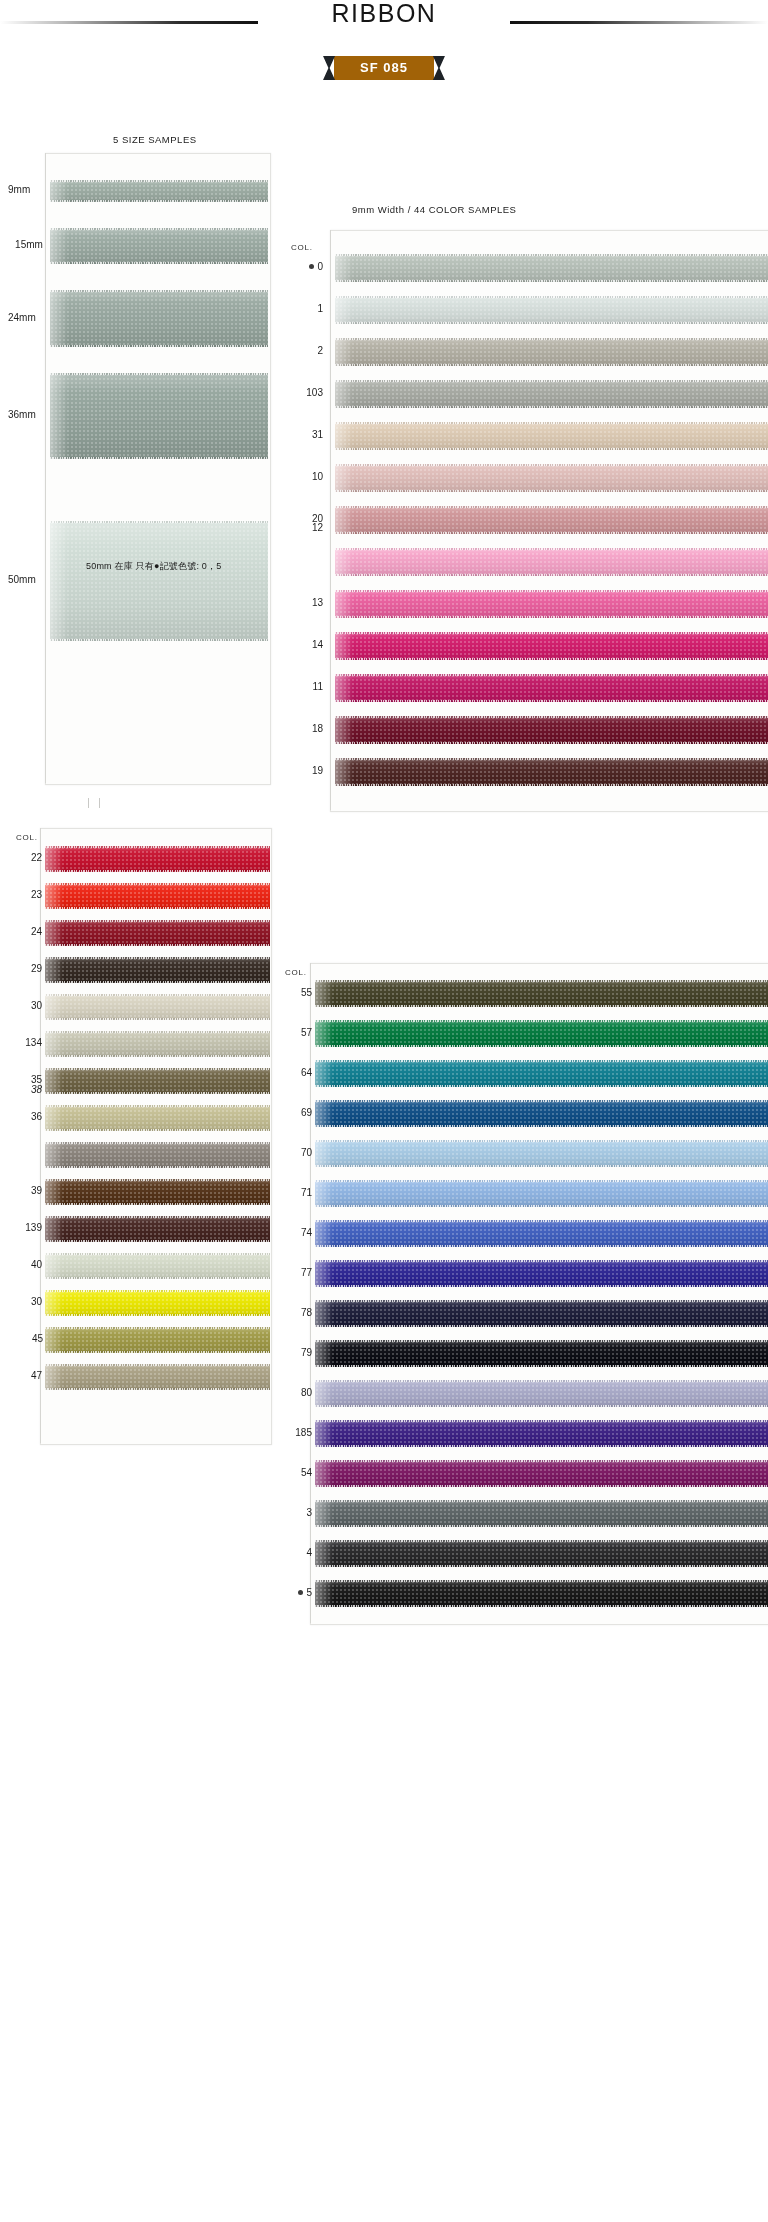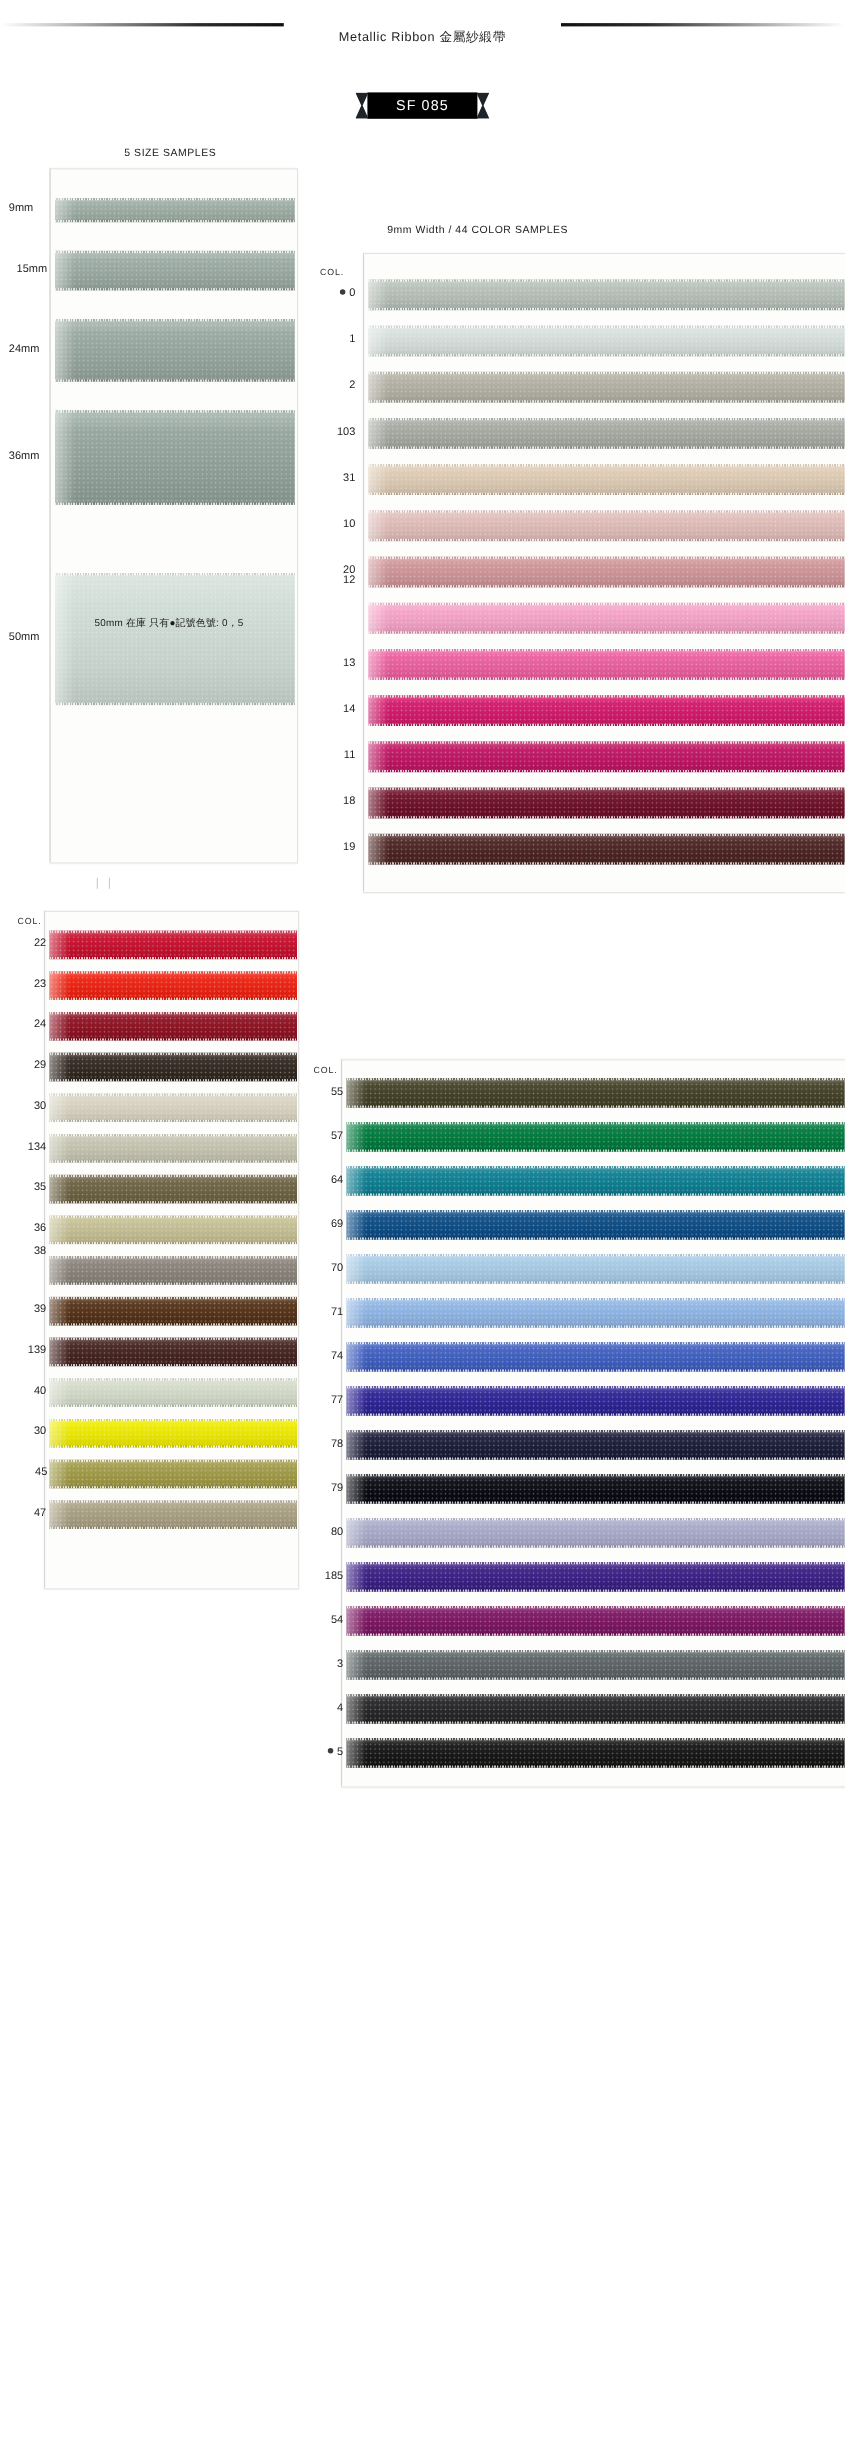--- a/index.html
+++ b/index.html
@@ -16,22 +16,22 @@
   .rule-left{position:absolute;left:0;top:21px;width:258px;height:3px;
     background:linear-gradient(90deg,#ffffff 0%,#b9b9b9 25%,#2c2c2c 70%,#111 100%);}
   .rule-right{position:absolute;right:0;top:21px;width:258px;height:3px;
     background:linear-gradient(270deg,#ffffff 0%,#b9b9b9 25%,#2c2c2c 70%,#111 100%);}
   .title{position:absolute;left:0;top:-1px;width:768px;text-align:center;
     font-size:25px;letter-spacing:1.5px;font-weight:400;color:#151515;}
   .subtitle{position:absolute;left:0;top:26px;width:768px;text-align:center;
     font-size:11.5px;letter-spacing:.6px;color:#1f1f1f;}
   
   .code-wrap{position:absolute;left:0;top:56px;width:768px;text-align:center;}
-  .code-badge{display:inline-block;position:relative;background:#000000;color:#fff;
-    font-size:13px;font-weight:normal;letter-spacing:1px;padding:4px 26px 5px 26px;margin-top:28px;}
+  .code-badge{display:inline-block;position:relative;background:#a16207;color:#fff;
+    font-size:13px;font-weight:bold;letter-spacing:1px;padding:4px 26px 5px 26px;}
   .code-badge:before,.code-badge:after{content:"";position:absolute;top:0;width:12px;height:100%;
     background:#1e2328;}
   .code-badge:before{left:-11px;clip-path:polygon(0 0,100% 0,55% 50%,100% 100%,0 100%,45% 50%);}
   .code-badge:after{right:-11px;clip-path:polygon(0 0,100% 0,55% 50%,100% 100%,0 100%,45% 50%);}
   
   .panel-title{position:absolute;font-size:9.5px;letter-spacing:.5px;color:#1b1b1b;white-space:nowrap;}
   .card{position:absolute;background:#fdfdfc;border:1px solid #e3e3e0;
         box-shadow:0 0 2px rgba(0,0,0,.07);}
   .col-head{position:absolute;font-size:8px;letter-spacing:.8px;color:#2a2a2a;}
   .swatch-label{position:absolute;font-size:10px;color:#1d1d1d;text-align:right;white-space:nowrap;}
@@ -55,21 +55,21 @@
     border-left:1px solid #c9c9c6;border-right:1px solid #c9c9c6;}
   .note{position:absolute;font-size:9px;color:#1b1b1b;white-space:nowrap;letter-spacing:.2px;}
   .spine{position:absolute;width:1px;background:#d6d6d2;}
 </style>
 </head>
 <body>
 
 <div class="header">
   <div class="rule-left"></div>
   <div class="rule-right"></div>
-  <div class="subtitle">Metallic Ribbon 金屬紗緞帶</div>
+  <div class="title">RIBBON</div>
 </div>
 
 <div class="code-wrap">
   <span class="code-badge">SF 085</span>
 </div>
 
 <div class="panel-title" style="left:113px;top:134px;">5 SIZE SAMPLES</div>
 <div class="card" id="size-card" style="left:45px;top:153px;width:224px;height:630px;"></div>
 <div class="spine" style="left:45px;top:153px;height:630px;"></div>
 <div id="size-layer">
@@ -269,21 +269,21 @@
       <div class="edge-b"></div>
       <div class="sheen"></div>
     </div>
     <div class="swatch-label" style="left: 2px; top: 1111px; width: 40px;"><span>36</span></div>
     <div class="ribbon" style="left: 45px; top: 1142px; width: 225px; height: 26px; background: rgb(138, 131, 123);">
       <div class="body"></div>
       <div class="edge-t"></div>
       <div class="edge-b"></div>
       <div class="sheen"></div>
     </div>
-    <div class="swatch-label" style="left: 2px; top: 1132px; width: 40px;"><span>38</span></div>
+    <div class="swatch-label" style="left: 2px; top: 1084px; width: 40px; font-style: italic;"><span>38</span></div>
     <div class="ribbon" style="left: 45px; top: 1179px; width: 225px; height: 26px; background: rgb(84, 50, 23);">
       <div class="body"></div>
       <div class="edge-t"></div>
       <div class="edge-b"></div>
       <div class="sheen"></div>
     </div>
     <div class="swatch-label" style="left: 2px; top: 1185px; width: 40px;"><span>39</span></div>
     <div class="ribbon" style="left: 45px; top: 1216px; width: 225px; height: 26px; background: rgb(69, 36, 32);">
       <div class="body"></div>
       <div class="edge-t"></div>

